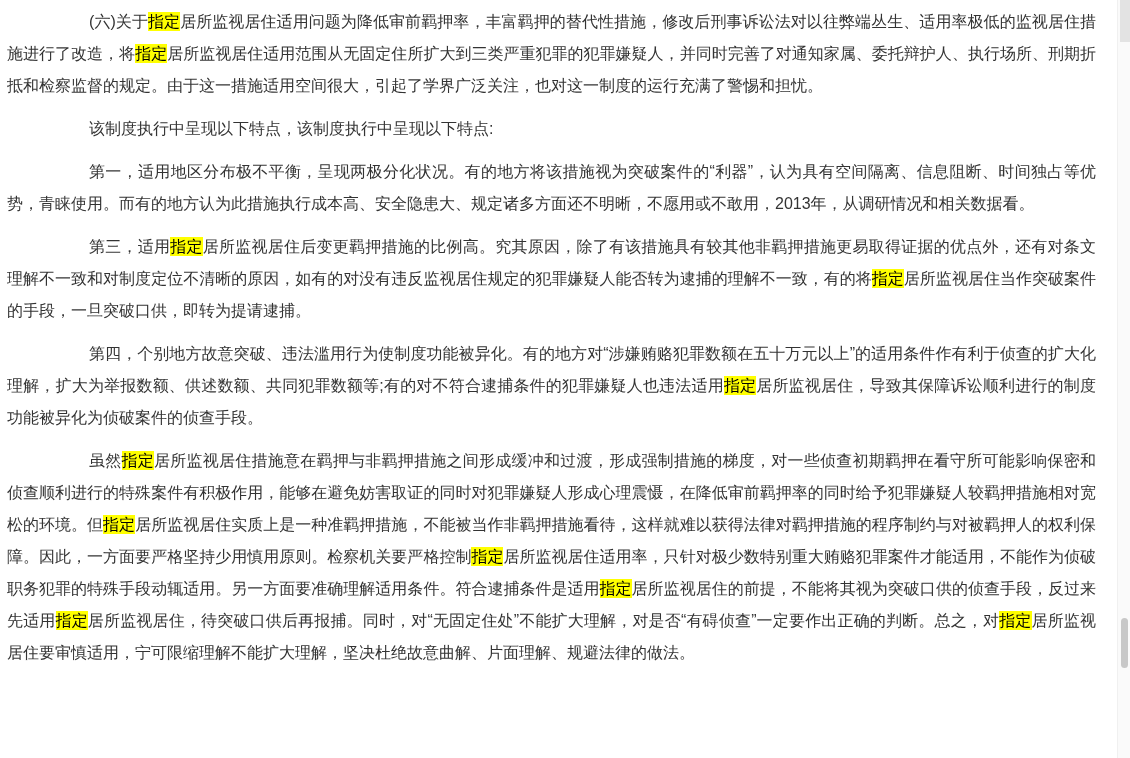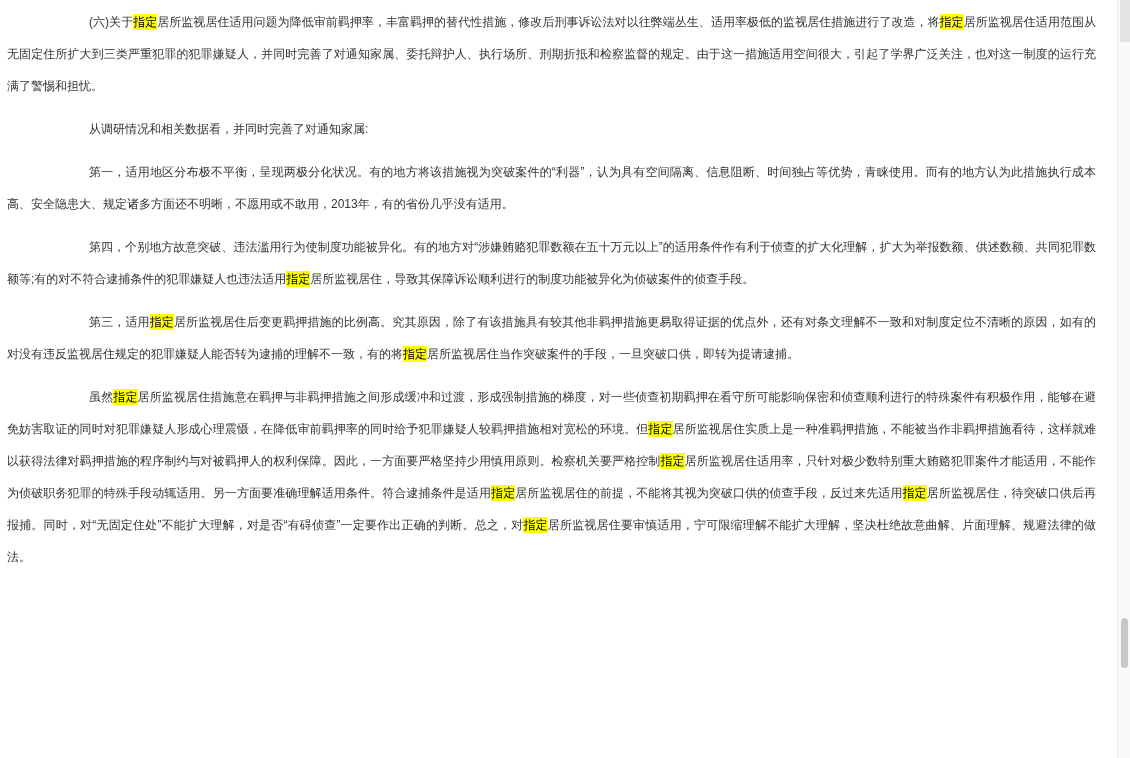--- a/index.html
+++ b/index.html
@@ -17,21 +17,21 @@
     font-family: "Liberation Sans", "DejaVu Sans", sans-serif;
   }
   .doc {
     position: absolute;
     left: 0; top: 0;
     width: 1106px;
     height: 758px;
     padding: 6px 10px 20px 7px;
     box-sizing: border-box;
     color: var(--doc-fg, #333333);
-    font-size: 12px;
+    font-size: 16px;
     line-height: 32px;
     text-align: justify;
     overflow: hidden;
   }
   .doc p {
     margin: 11px 0;
     text-indent: 82px;
   }
   .doc p:first-child { margin-top: 0; }
   .doc mark {
@@ -61,23 +61,23 @@
     border-radius: 4px;
     background: var(--sb-thumb, #c8c8c8);
   }
 </style>
 </head>
 <body>
 
 <div class="page">
   <div class="doc">
       <p>(六)关于<mark>指定</mark>居所监视居住适用问题为降低审前羁押率，丰富羁押的替代性措施，修改后刑事诉讼法对以往弊端丛生、适用率极低的监视居住措施进行了改造，将<mark>指定</mark>居所监视居住适用范围从无固定住所扩大到三类严重犯罪的犯罪嫌疑人，并同时完善了对通知家属、委托辩护人、执行场所、刑期折抵和检察监督的规定。由于这一措施适用空间很大，引起了学界广泛关注，也对这一制度的运行充满了警惕和担忧。</p>
-      <p>从调研情况和相关数据看，并同时完善了对通知家属:</p>
-      <p>第一，适用地区分布极不平衡，呈现两极分化状况。有的地方将该措施视为突破案件的“利器”，认为具有空间隔离、信息阻断、时间独占等优势，青睐使用。而有的地方认为此措施执行成本高、安全隐患大、规定诸多方面还不明晰，不愿用或不敢用，2013年，有的省份几乎没有适用。</p>
+      <p>该制度执行中呈现以下特点，该制度执行中呈现以下特点:</p>
+      <p>第一，适用地区分布极不平衡，呈现两极分化状况。有的地方将该措施视为突破案件的“利器”，认为具有空间隔离、信息阻断、时间独占等优势，青睐使用。而有的地方认为此措施执行成本高、安全隐患大、规定诸多方面还不明晰，不愿用或不敢用，2013年，从调研情况和相关数据看。</p>
+      <p>第三，适用<mark>指定</mark>居所监视居住后变更羁押措施的比例高。究其原因，除了有该措施具有较其他非羁押措施更易取得证据的优点外，还有对条文理解不一致和对制度定位不清晰的原因，如有的对没有违反监视居住规定的犯罪嫌疑人能否转为逮捕的理解不一致，有的将<mark>指定</mark>居所监视居住当作突破案件的手段，一旦突破口供，即转为提请逮捕。</p>
       <p>第四，个别地方故意突破、违法滥用行为使制度功能被异化。有的地方对“涉嫌贿赂犯罪数额在五十万元以上”的适用条件作有利于侦查的扩大化理解，扩大为举报数额、供述数额、共同犯罪数额等;有的对不符合逮捕条件的犯罪嫌疑人也违法适用<mark>指定</mark>居所监视居住，导致其保障诉讼顺利进行的制度功能被异化为侦破案件的侦查手段。</p>
-      <p>第三，适用<mark>指定</mark>居所监视居住后变更羁押措施的比例高。究其原因，除了有该措施具有较其他非羁押措施更易取得证据的优点外，还有对条文理解不一致和对制度定位不清晰的原因，如有的对没有违反监视居住规定的犯罪嫌疑人能否转为逮捕的理解不一致，有的将<mark>指定</mark>居所监视居住当作突破案件的手段，一旦突破口供，即转为提请逮捕。</p>
       <p>虽然<mark>指定</mark>居所监视居住措施意在羁押与非羁押措施之间形成缓冲和过渡，形成强制措施的梯度，对一些侦查初期羁押在看守所可能影响保密和侦查顺利进行的特殊案件有积极作用，能够在避免妨害取证的同时对犯罪嫌疑人形成心理震慑，在降低审前羁押率的同时给予犯罪嫌疑人较羁押措施相对宽松的环境。但<mark>指定</mark>居所监视居住实质上是一种准羁押措施，不能被当作非羁押措施看待，这样就难以获得法律对羁押措施的程序制约与对被羁押人的权利保障。因此，一方面要严格坚持少用慎用原则。检察机关要严格控制<mark>指定</mark>居所监视居住适用率，只针对极少数特别重大贿赂犯罪案件才能适用，不能作为侦破职务犯罪的特殊手段动辄适用。另一方面要准确理解适用条件。符合逮捕条件是适用<mark>指定</mark>居所监视居住的前提，不能将其视为突破口供的侦查手段，反过来先适用<mark>指定</mark>居所监视居住，待突破口供后再报捕。同时，对“无固定住处”不能扩大理解，对是否“有碍侦查”一定要作出正确的判断。总之，对<mark>指定</mark>居所监视居住要审慎适用，宁可限缩理解不能扩大理解，坚决杜绝故意曲解、片面理解、规避法律的做法。</p>
     </div>
   <div class="scrollbar">
     <div class="sb-top-cap"></div>
     <div class="sb-thumb"></div>
   </div>
 </div>
 
 </body></html>

